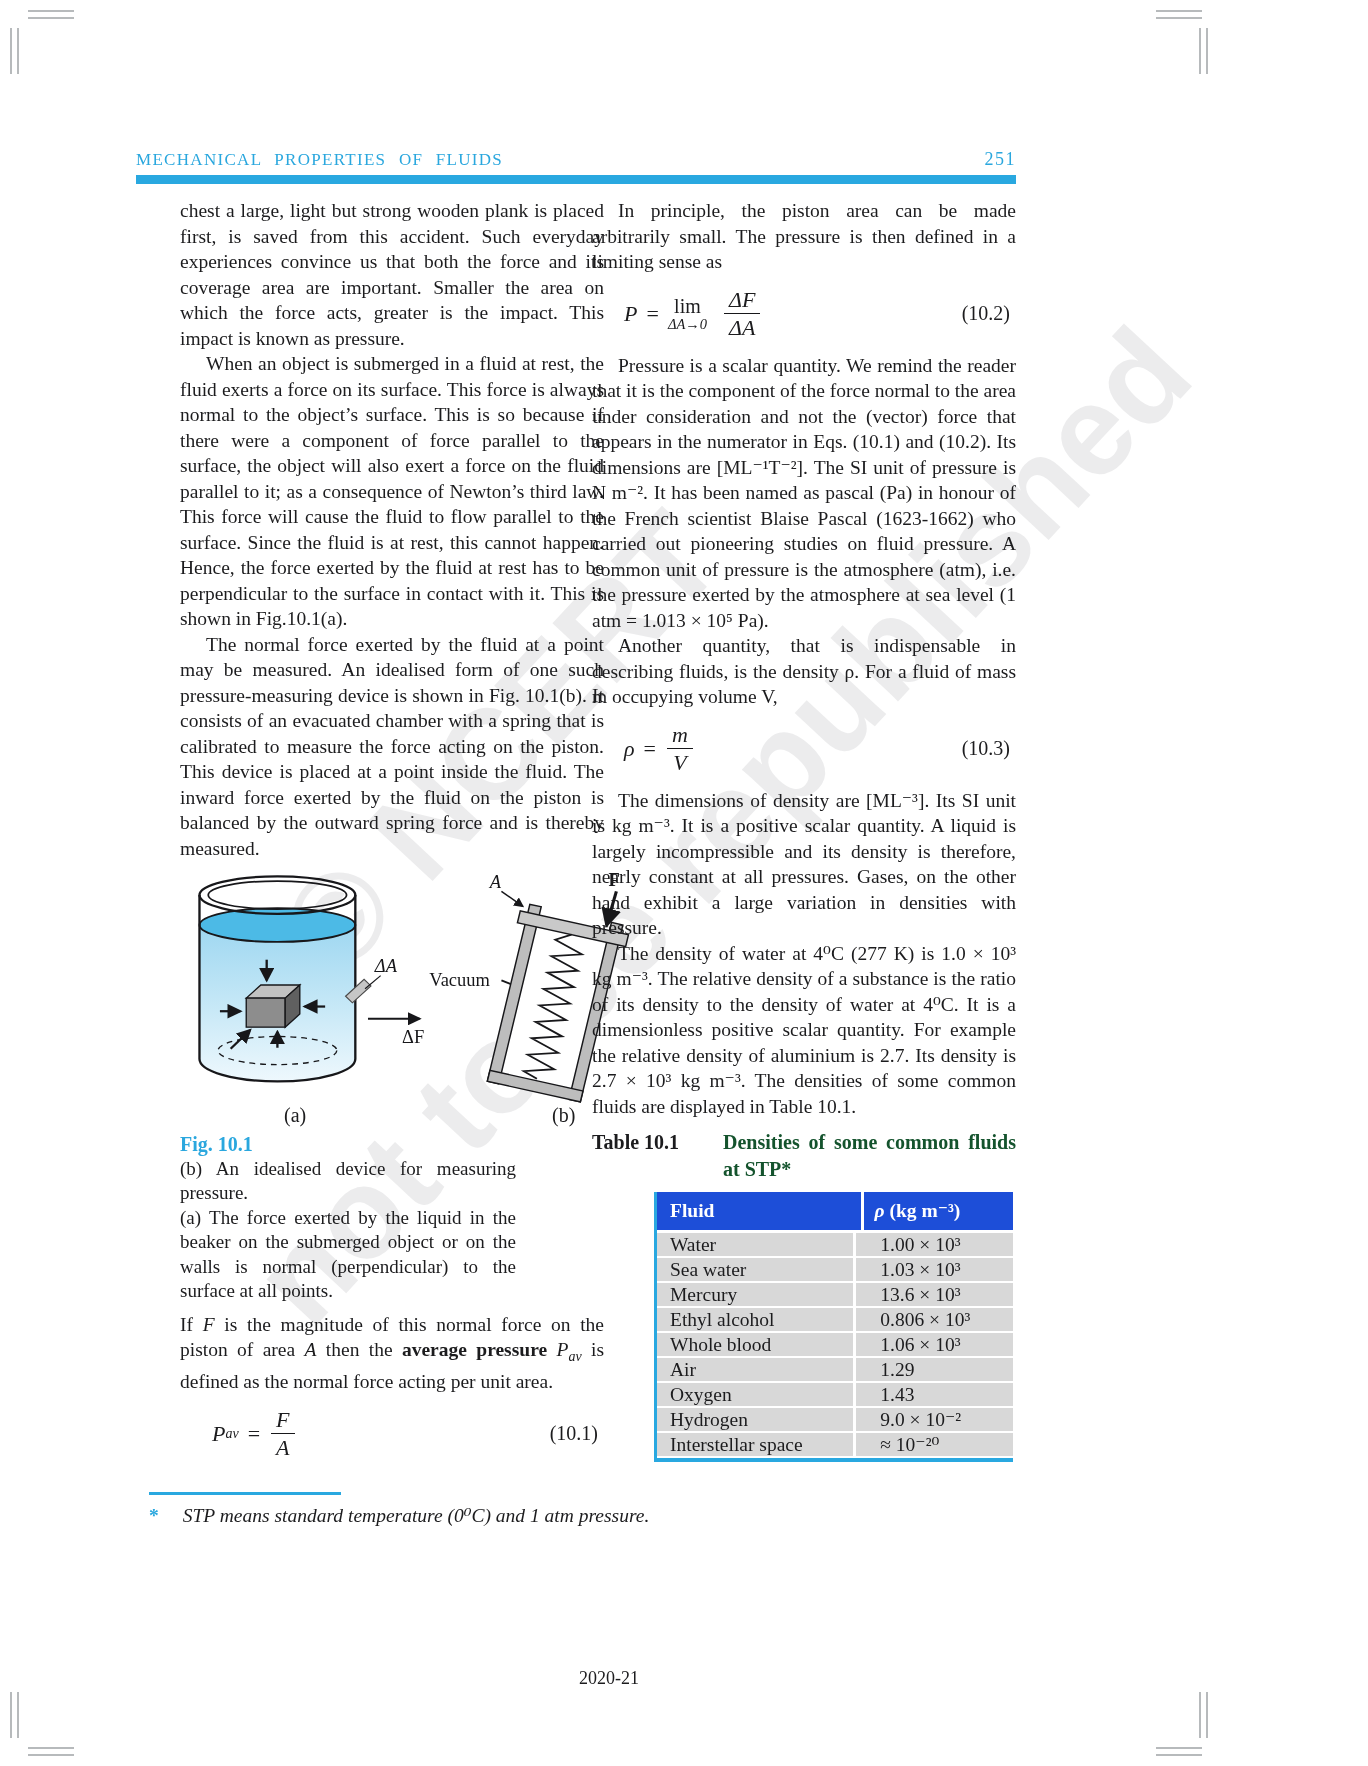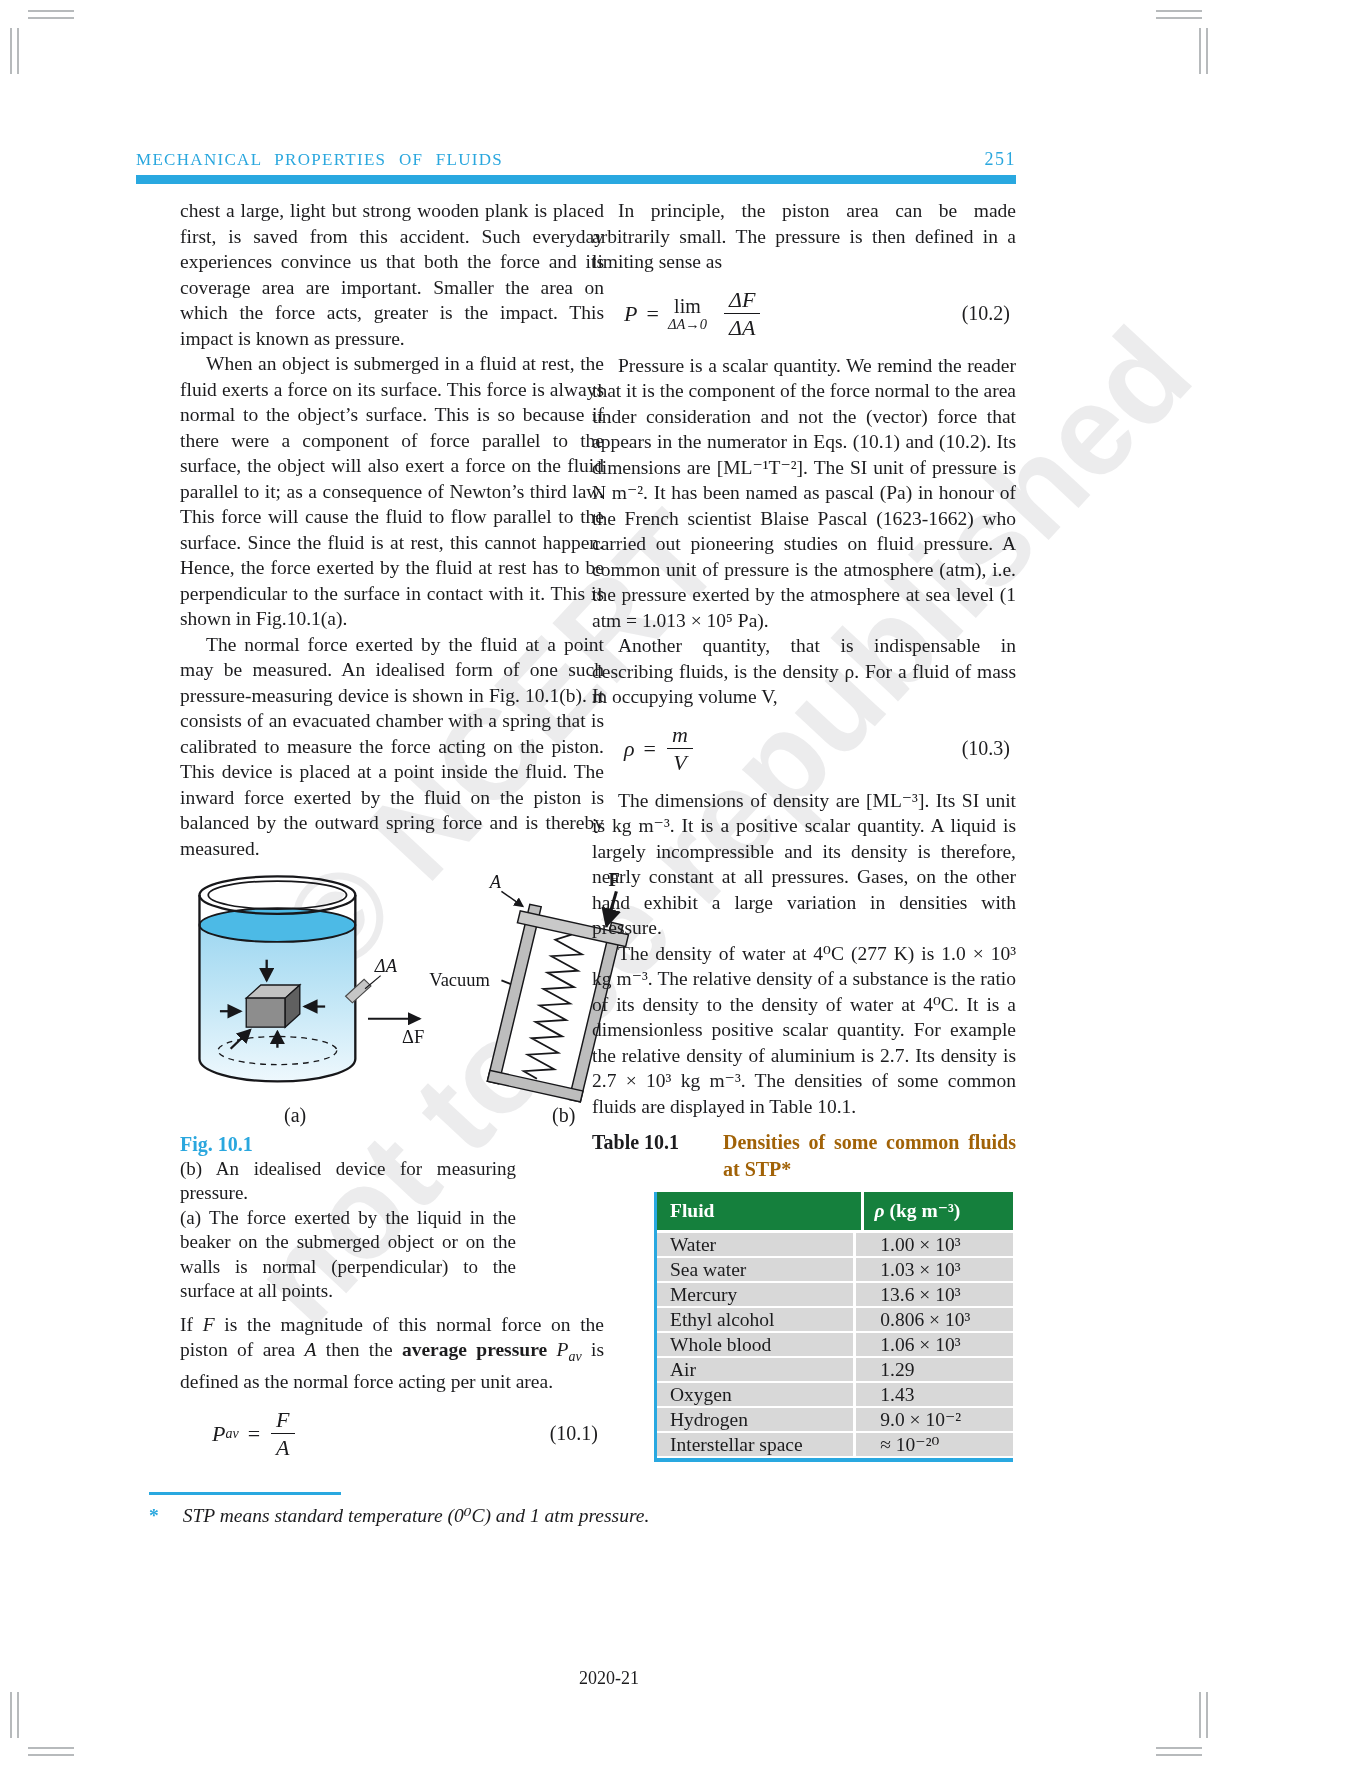--- a/index.html
+++ b/index.html
@@ -53,23 +53,23 @@
   .frac .num{display:block;border-bottom:1.6px solid #17171a;padding:0 5px 1px;}
   .frac .den{display:block;padding:1px 5px 0;}
   .lim{display:inline-block;text-align:center;margin-right:15px;}
   .lim-top{display:block;font-style:normal;font-size:20px;line-height:20px;}
   .lim-bot{display:block;font-style:italic;font-size:14.5px;line-height:16px;}
 
   
   .table-block{margin-top:10px;}
   .table-heading{display:flex;font-size:20px;line-height:27px;font-weight:bold;margin-bottom:9px;text-align:left;}
   .table-tag{width:131px;flex:none;color:#1c1c1e;}
-  .table-title{width:293px;color:#a16207;text-align:justify;}
+  .table-title{width:293px;color:#14532d;text-align:justify;}
   .dtable{margin-left:62px;width:356px;border-left:3px solid #29a8e0;border-bottom:4px solid #29a8e0;}
-  .thead{display:flex;background:#15803d;color:#fff;font-weight:bold;font-size:19.5px;height:38px;align-items:stretch;}
+  .thead{display:flex;background:#1d4ed8;color:#fff;font-weight:bold;font-size:19.5px;height:38px;align-items:stretch;}
   .th1{width:58%;padding-left:13px;display:flex;align-items:center;}
   .th2{width:42%;border-left:3px solid #fff;padding-left:10px;display:flex;align-items:center;}
   .rho{font-style:italic;margin-right:5px;}
   .tbody{padding-top:3px;}
   .trow{display:flex;background:#d8d8d8;margin-bottom:2px;font-size:19.5px;height:23px;align-items:stretch;}
   .trow.gap{margin-top:2px;}
   .td1{width:58%;padding-left:13px;display:flex;align-items:center;}
   .td2{width:42%;border-left:3px solid #fff;padding-left:24px;display:flex;align-items:center;}
 
   

